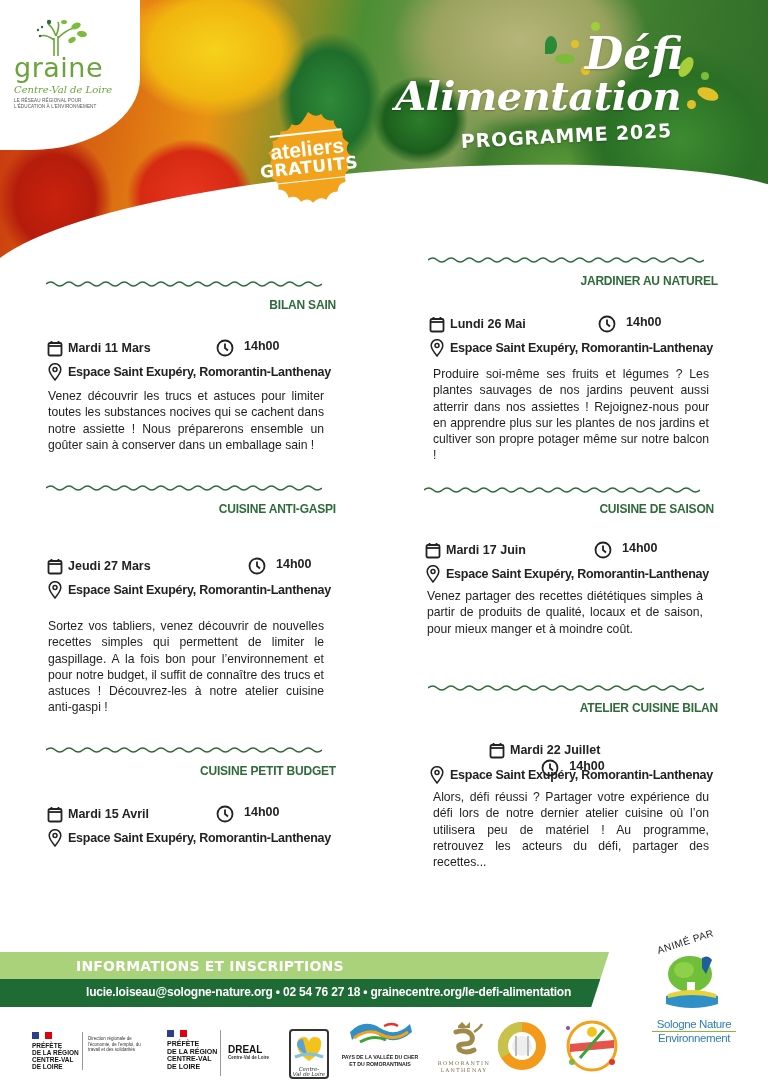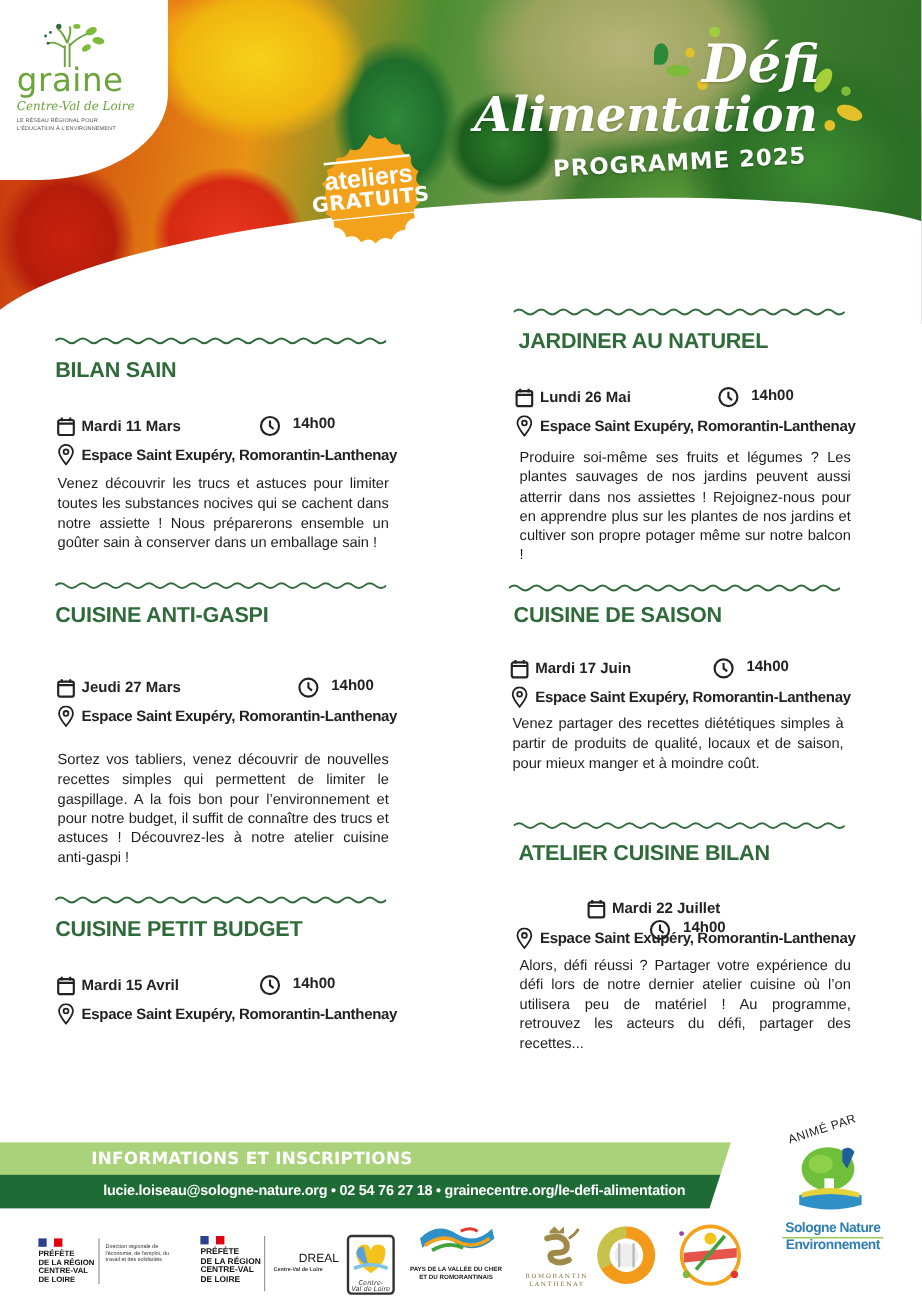--- a/index.html
+++ b/index.html
@@ -40,50 +40,50 @@
 
   .title-block { position: absolute; left: 395px; top: 28px; width: 340px; height: 140px; }
   .title-defi { position: absolute; left: 190px; top: 0px; font-family: "DejaVu Serif", serif; font-style: italic; font-weight: bold; color: #fff; font-size: 44px; text-shadow: 0 1px 2px rgba(0,0,0,0.25); }
   .title-alim { position: absolute; left: 0px; top: 44px; font-family: "DejaVu Serif", serif; font-style: italic; font-weight: bold; color: #fff; font-size: 40px; letter-spacing: -0.5px; text-shadow: 0 1px 2px rgba(0,0,0,0.25); }
   .title-prog { position: absolute; left: 66px; top: 102px; font-family: "DejaVu Sans", sans-serif; font-weight: bold; color: #fff; font-size: 19px; letter-spacing: 0.8px; transform: rotate(-3deg); transform-origin: left center; text-shadow: 0 1px 2px rgba(0,0,0,0.3); }
   .drop { position: absolute; border-radius: 50%; }
 
   
   .section { position: absolute; width: 290px; }
   .wave { display: block; width: 276px; height: 8px; }
-  .sec-title { color: #2f6b3a; font-weight: bold; font-size: 18px; letter-spacing: -0.2px; margin-top: 10px; font-family: "Liberation Sans", sans-serif; }
+  .sec-title { color: #2f6b3a; font-weight: bold; font-size: 12px; letter-spacing: -0.2px; margin-top: 10px; font-family: "Liberation Sans", sans-serif; text-align: right; }
   .meta-row { display: flex; align-items: center; font-weight: bold; font-size: 12.5px; color: #222; height: 20px; }
   .meta-row .ico { width: 18px; height: 18px; margin-right: 4px; flex: 0 0 18px; display: flex; align-items: center; justify-content: center; }
   .date-cell { width: 170px; display: flex; align-items: center; }
   .time-cell { display: flex; align-items: flex-start; }
   .time-cell .ico { margin-right: 10px; }
   .loc { font-weight: bold; font-size: 12.5px; color: #222; letter-spacing: -0.25px; white-space: nowrap; }
   .desc { font-size: 12.2px; line-height: 16.3px; text-align: justify; color: #1e1e1e; margin-top: 6px; width: 276px; }
 
   
   .info-band { position: absolute; left: 0; top: 952px; width: 620px; height: 28px; background: #a9d27a; }
   .info-band2 { position: absolute; left: 0; top: 979px; width: 605px; height: 28px; background: #1e6b35; }
   .info-cap { position: absolute; left: 600px; top: 940px; width: 40px; height: 80px; background: #ffffff; transform: skewX(-18deg); }
   .info-title { position: absolute; left: 76px; top: 958px; font-weight: bold; color: #fff; font-size: 14px; letter-spacing: 0.2px; font-family: "DejaVu Sans", sans-serif; }
   .info-contact { position: absolute; left: 86px; top: 985px; color: #fff; font-size: 12px; font-weight: bold; letter-spacing: -0.2px; }
 
   .anime { position: absolute; left: 648px; top: 930px; width: 110px; height: 125px; }
   .anime-label { position: absolute; left: 8px; top: 6px; font-size: 10px; color: #222; transform: rotate(-18deg); letter-spacing: 0.5px; }
   .sne-logo { position: absolute; left: 14px; top: 22px; width: 60px; height: 60px; }
-  .sne-name { position: absolute; left: 4px; top: 88px; width: 84px; text-align: center; color: #2f7fb0; font-size: 11.5px; font-weight: bold; line-height: 13px; letter-spacing: -0.4px; }
+  .sne-name { position: absolute; left: 4px; top: 88px; width: 84px; text-align: center; color: #2f7fb0; font-size: 11.5px; font-weight: normal; line-height: 13px; letter-spacing: -0.4px; }
 
   
   .partners { position: absolute; left: 0; top: 1018px; width: 640px; height: 70px; }
   .p { position: absolute; }
   .flag { width: 20px; height: 7px; display: flex; }
   .flag i { flex: 1; }
   .pref-txt { font-size: 6.5px; font-weight: bold; line-height: 7px; color: #111; margin-top: 3px; }
   .sep { position: absolute; width: 1px; background: #999; }
   .small-txt { font-size: 4.5px; line-height: 5.5px; color: #333; }
-  .dreal { font-weight: normal; font-size: 10px; color: #111; margin-left: 21px; }
+  .dreal { font-weight: bold; font-size: 10px; color: #111; }
   .cvl { width: 40px; height: 50px; border: 2px solid #333; border-radius: 4px; background: #fff; }
   .pays-txt { font-size: 5.2px; font-weight: bold; color: #222; line-height: 6.5px; text-align: center; }
   .romo-txt { font-size: 5px; color: #7a6a3a; letter-spacing: 1.4px; line-height: 7px; text-align: center; font-family: "DejaVu Serif", serif; }
 </style>
 </head>
 <body>
 
 <div class="hero">
   <div class="hero-bg"></div>
   <div class="hero-bottom"></div>

